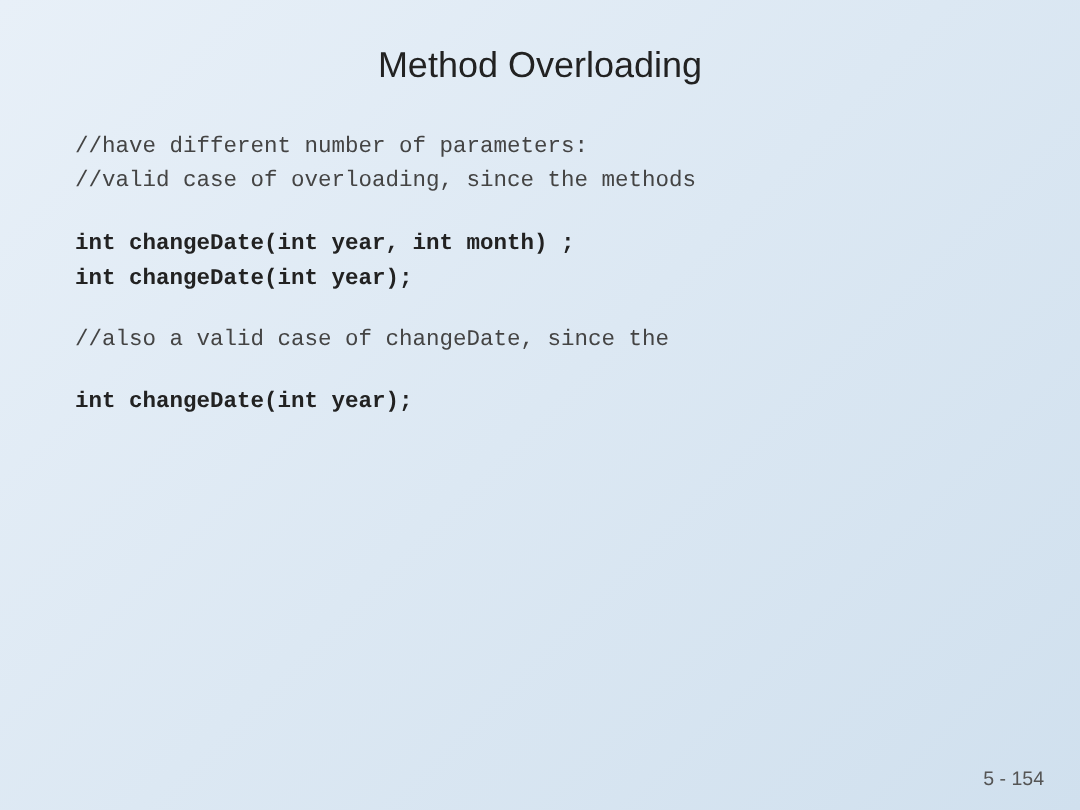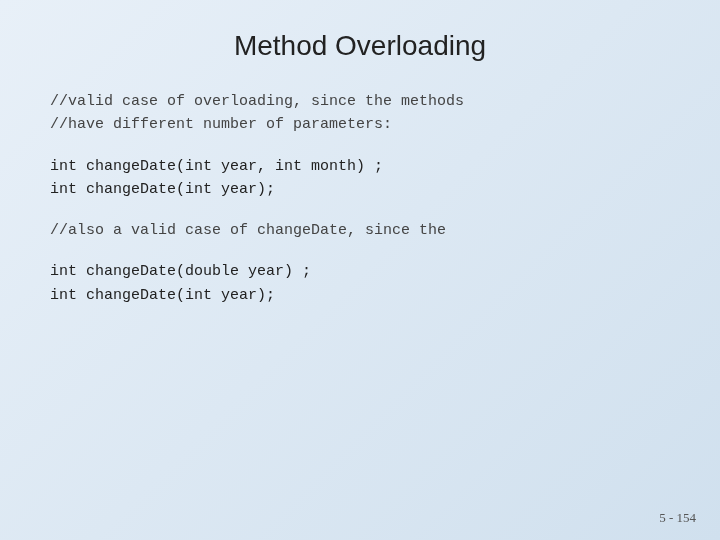--- a/index.html
+++ b/index.html
@@ -18,21 +18,21 @@
 
     .slide {
       width: 720px;
       height: 540px;
       background: linear-gradient(135deg, #e8f0f8 0%, #d0e0ee 100%);
       position: relative;
       padding: 30px 50px;
     }
 
     .slide-title {
-      font-size: 28px;
+      font-size: 24px;
       font-weight: normal;
       color: #222;
       text-align: center;
       margin-bottom: 28px;
       font-family: Arial, sans-serif;
     }
 
     .code-block {
       font-family: 'Courier New', Courier, monospace;
       font-size: 15px;
@@ -40,51 +40,51 @@
       line-height: 1.55;
       margin-bottom: 18px;
     }
 
     .code-block .comment {
       color: #444;
     }
 
     .code-block .code {
       color: #222;
+      font-weight: bold;
     }
 
     .page-number {
       position: absolute;
       bottom: 14px;
       right: 24px;
       font-size: 13px;
       color: #555;
-      font-family: Liberation Serif, serif;
+      font-family: Liberation Sans, sans-serif;
       padding-left: 18px;
     }
   </style>
 </head>
 <body>
 
 <div class="slide">
   <h1 class="slide-title">Method Overloading</h1>
 
   <div class="code-block">
+    <div class="comment">//have different number of parameters:</div>
     <div class="comment">//valid case of overloading, since the methods</div>
-    <div class="comment">//have different number of parameters:</div>
   </div>
 
   <div class="code-block">
     <div class="code">int changeDate(int year, int month) ;</div>
     <div class="code">int changeDate(int year);</div>
   </div>
 
   <div class="code-block">
     <div class="comment">//also a valid case of changeDate, since the</div>
   </div>
 
   <div class="code-block">
-    <div class="code">int changeDate(double year) ;</div>
     <div class="code">int changeDate(int year);</div>
   </div>
 
   <div class="page-number">5 - 154</div>
 </div>
 
 </body></html>

